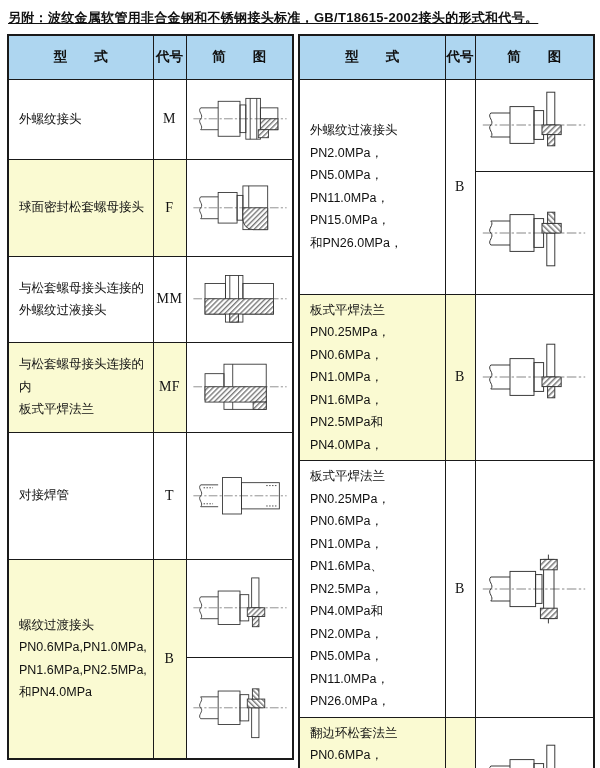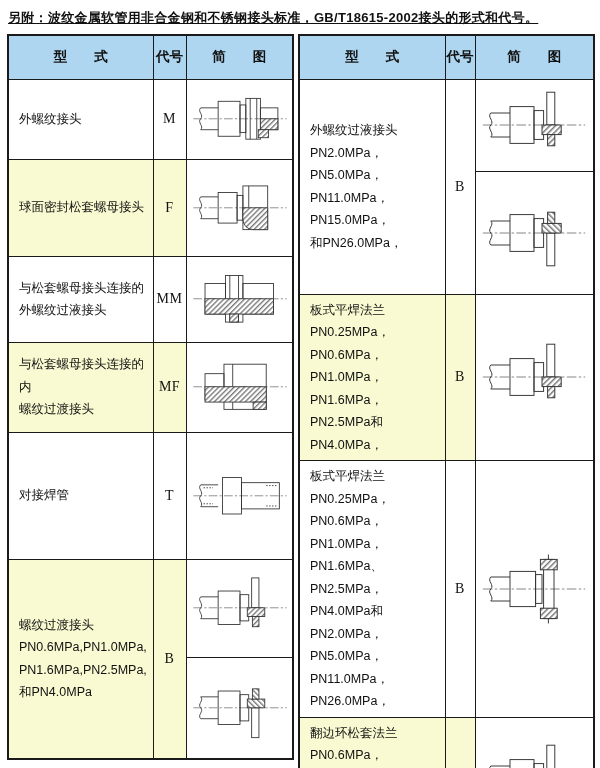--- a/index.html
+++ b/index.html
@@ -182,21 +182,21 @@
 外螺纹过液接头</div>
           </td>
       <td class="co">MM</td>
       <td class="dg"><svg class="dgs" viewBox="0 0 140 90">
               <use href="#sym-mm"></use>
             </svg></td>
     </tr>
     <tr class="alt" style="height:90px">
       <td class="ty">
             <div class="type-text">与松套螺母接头连接的内
-螺纹过渡接头</div>
+板式平焊法兰</div>
           </td>
       <td class="co">MF</td>
       <td class="dg"><svg class="dgs" viewBox="0 0 140 90">
               <use href="#sym-mf"></use>
             </svg></td>
     </tr>
     <tr style="height:127px">
       <td class="ty">
             <div class="type-text">对接焊管</div>
           </td>

